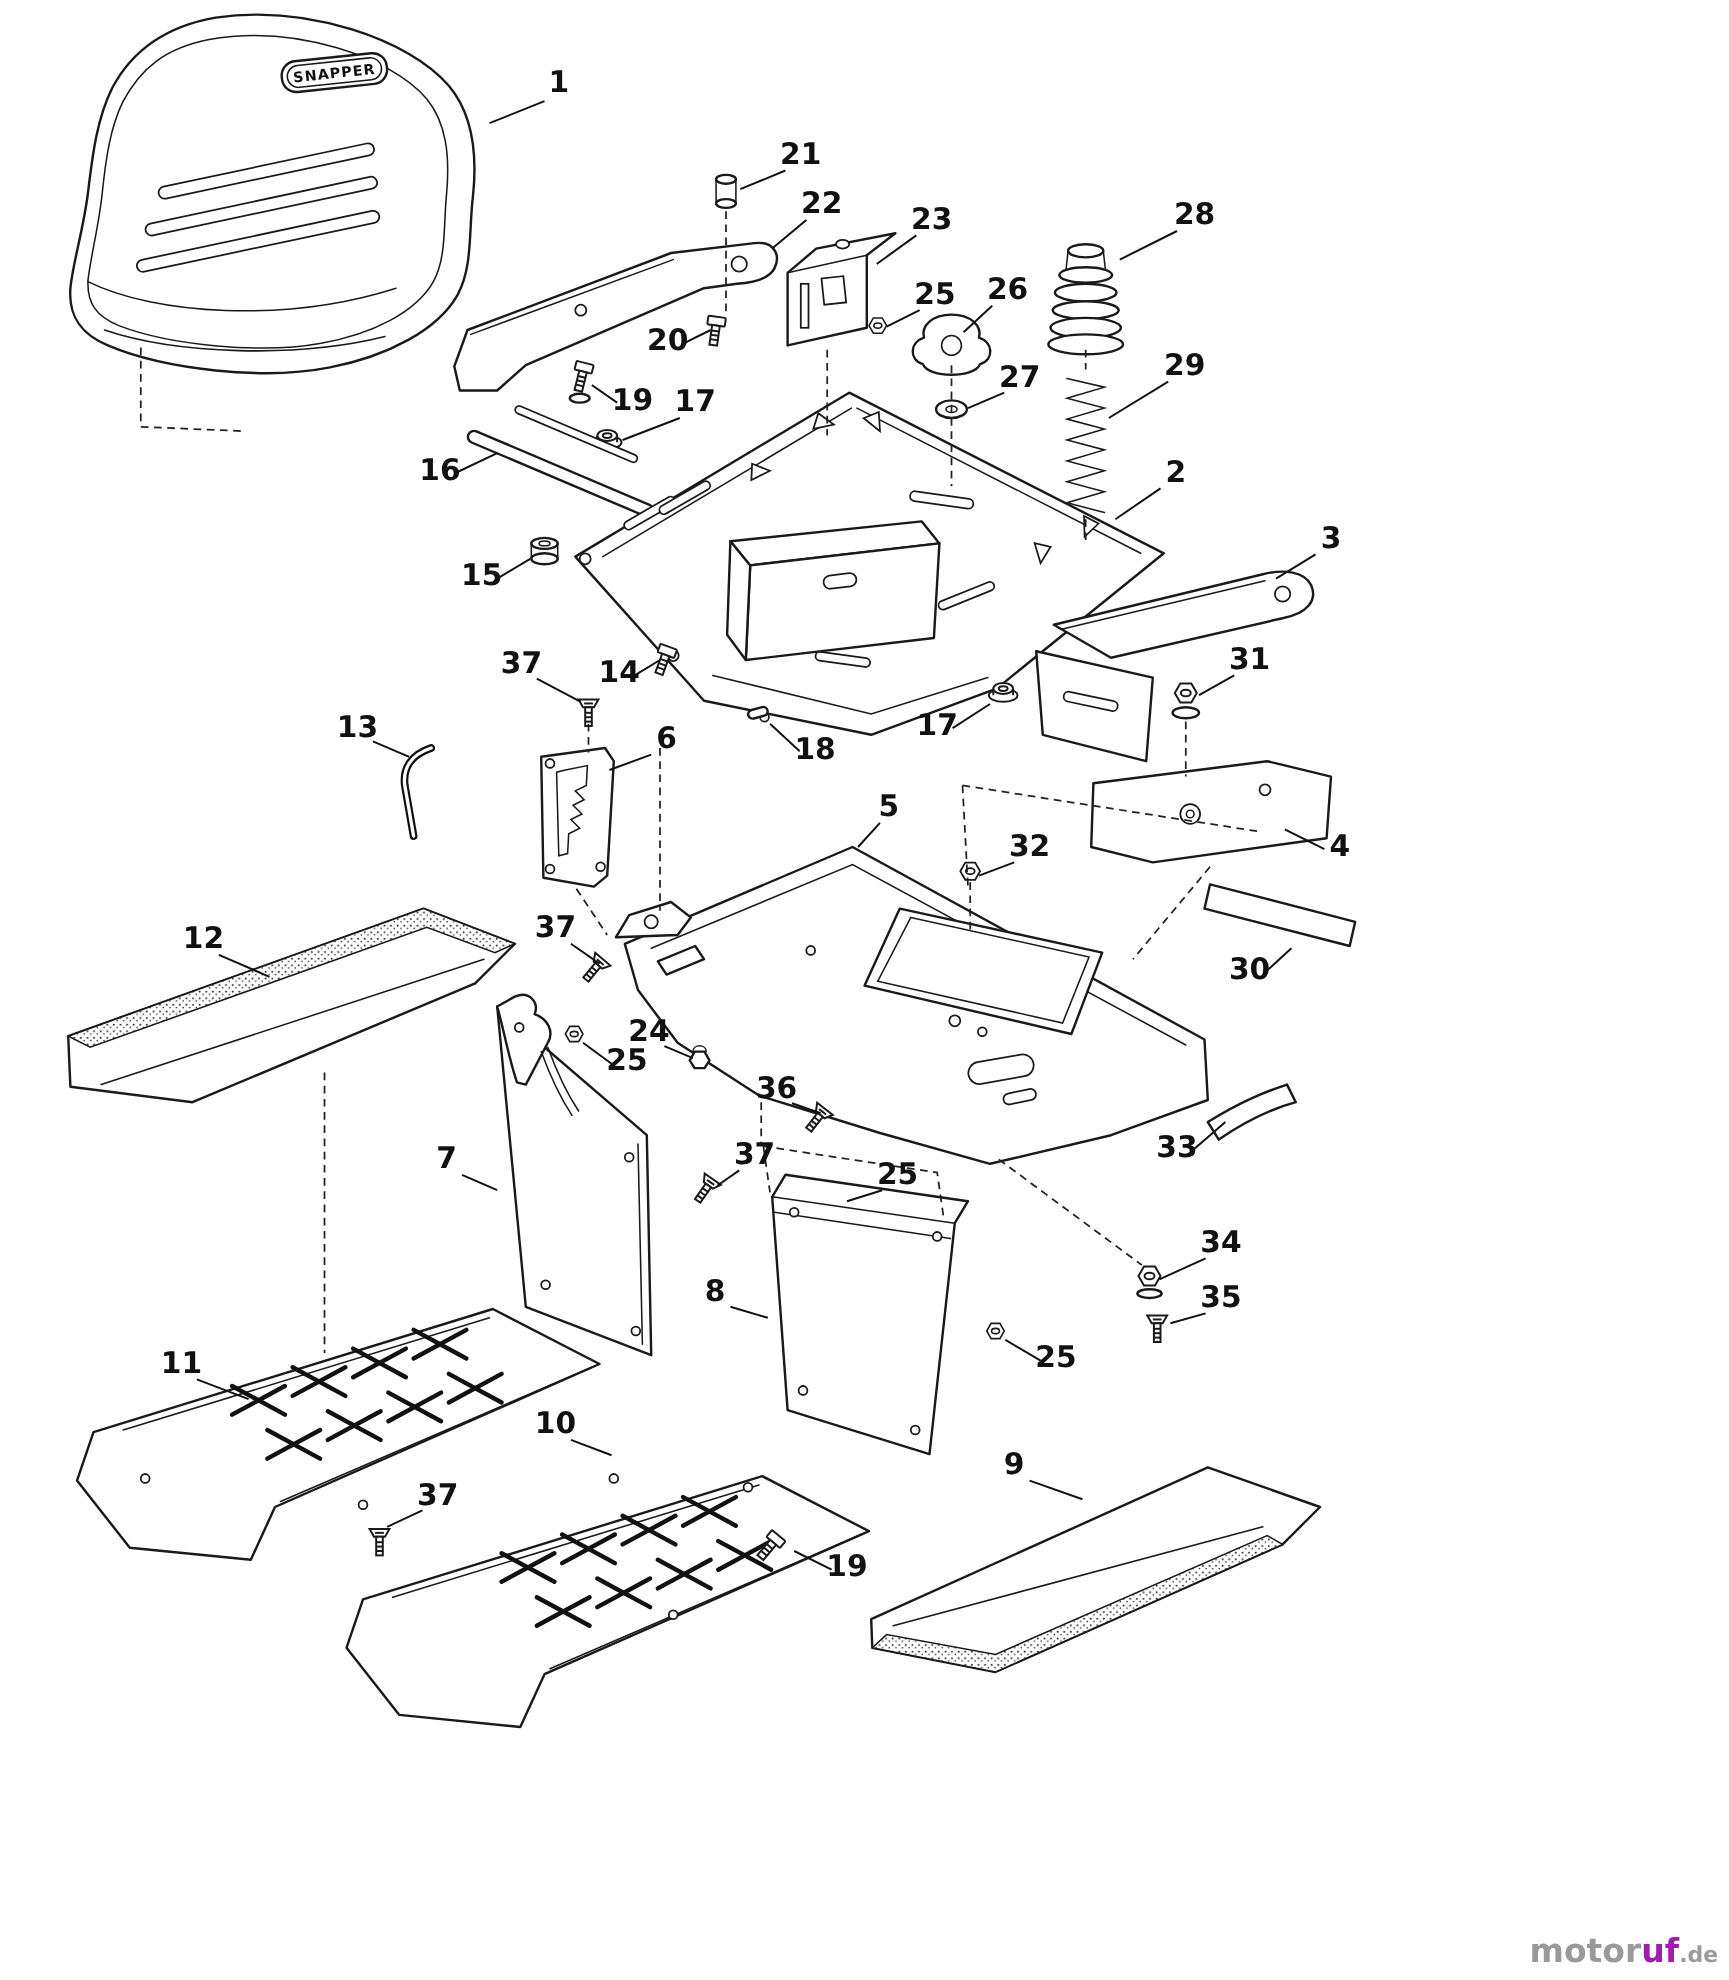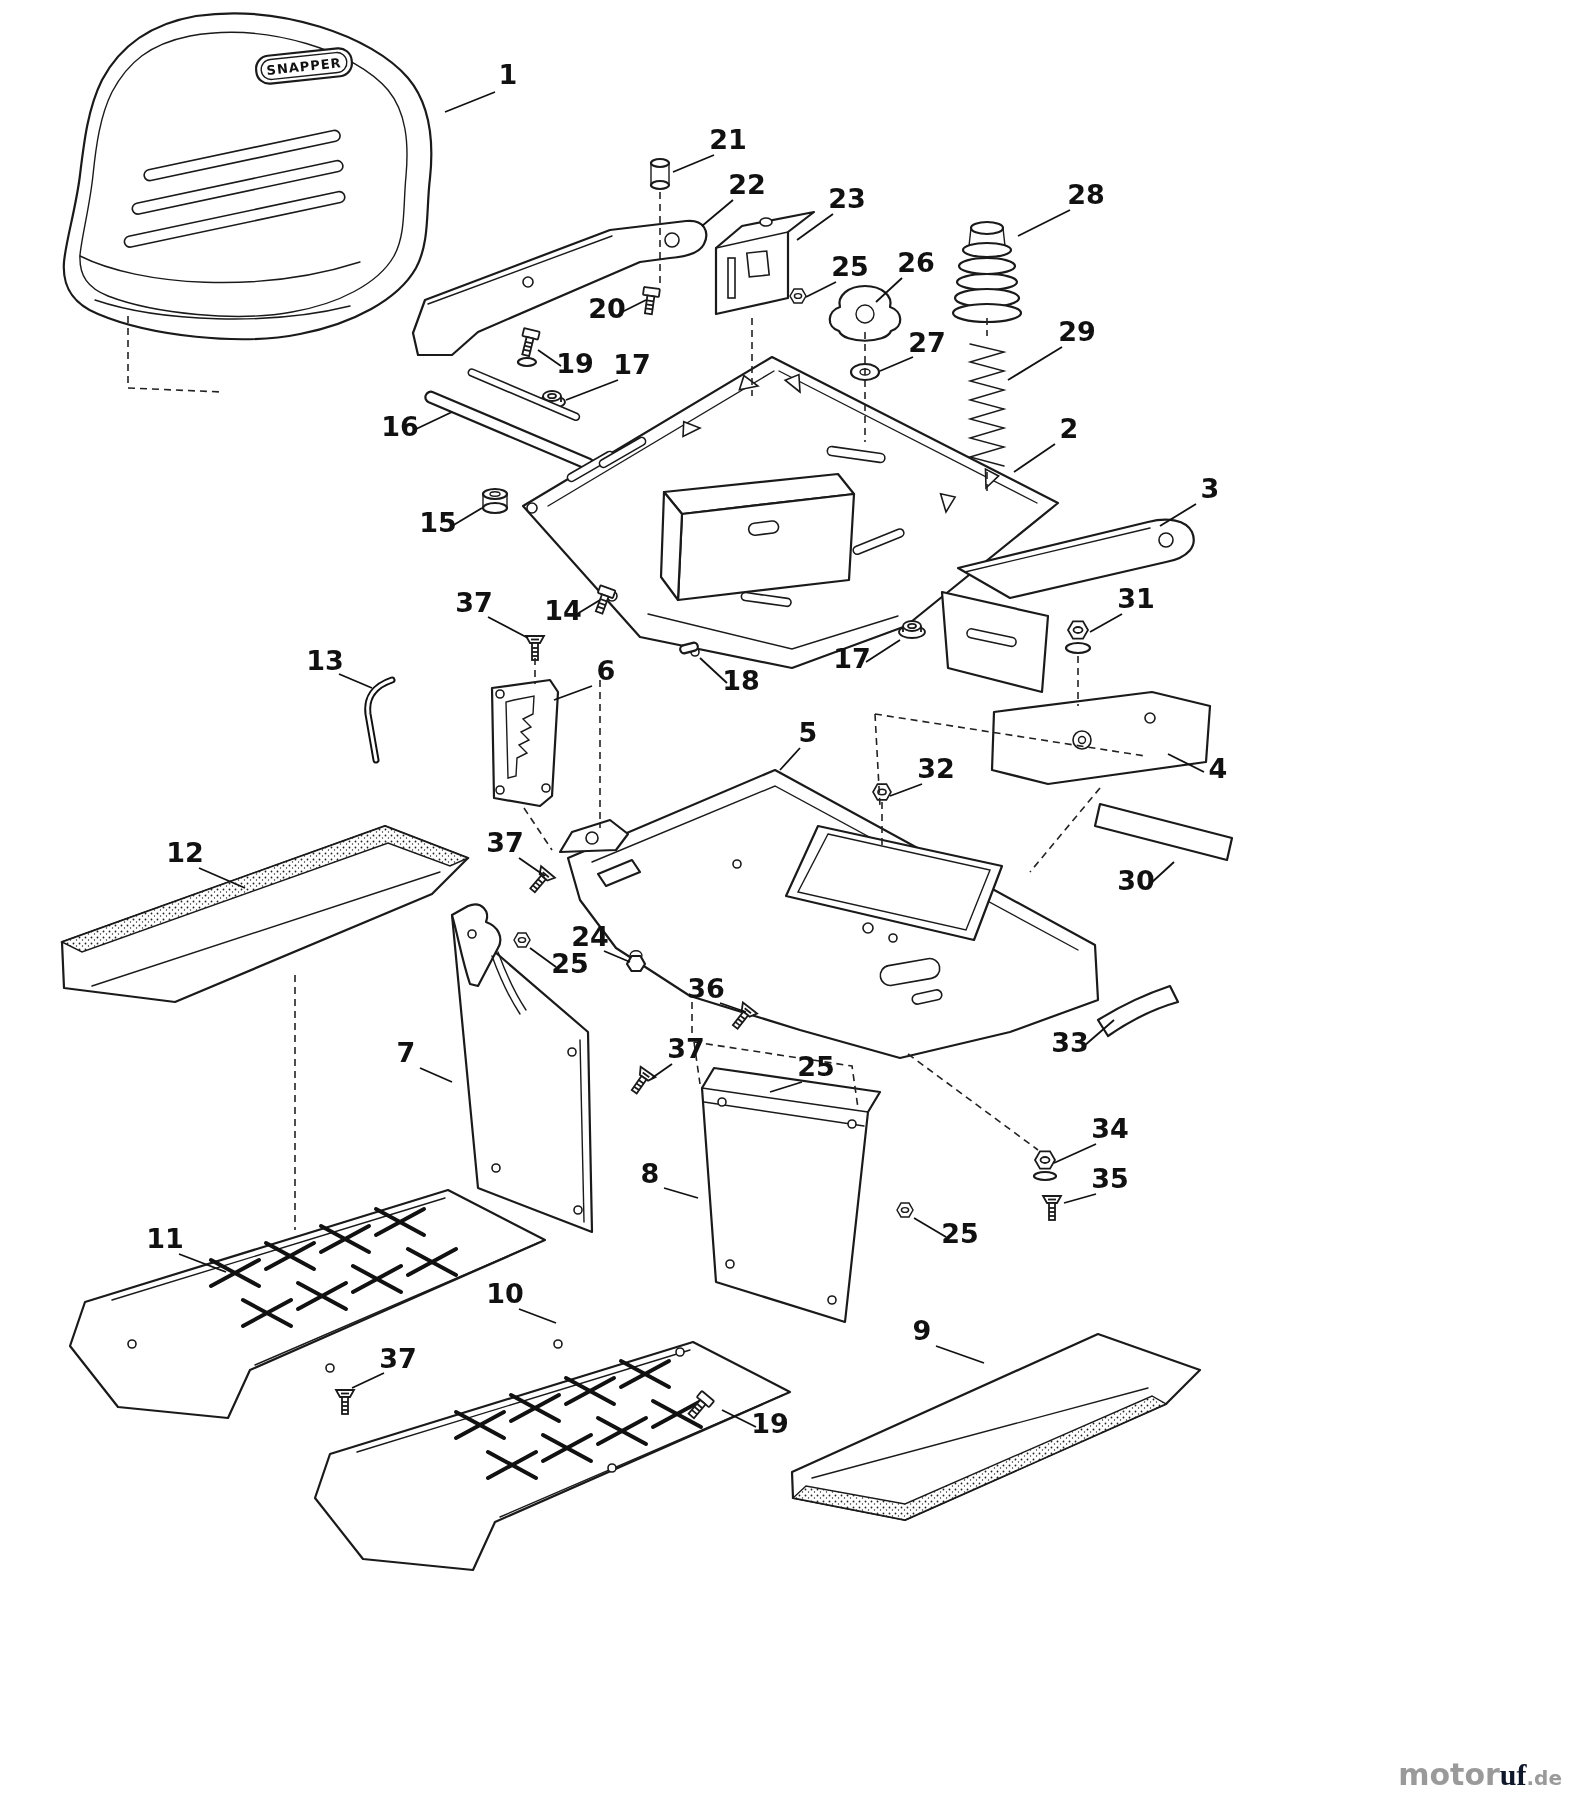--- a/index.html
+++ b/index.html
@@ -547,15 +547,15 @@
           <text class="callout" x="770" y="1433">19</text>
         </g>
     <g>
           <line class="lead" x1="936" y1="1346" x2="984" y2="1363"></line>
           <text class="callout" x="922" y="1340">9</text>
         </g>
   </g>
 </svg>
 
 <div class="watermark">
-  <span class="wm-main" style="color:#9a9a9a;">motor</span><span class="wm-main" style="color:#0f172a;font-family:Liberation Serif, serif;">uf</span><span class="wm-suffix" style="color:#9a9a9a;">.de</span>
+  <span class="wm-main" style="color:#9a9a9a;">motor</span><span class="wm-main" style="color:#a21caf;">uf</span><span class="wm-suffix" style="color:#9a9a9a;">.de</span>
 </div>
 </div>
 
 </body></html>

